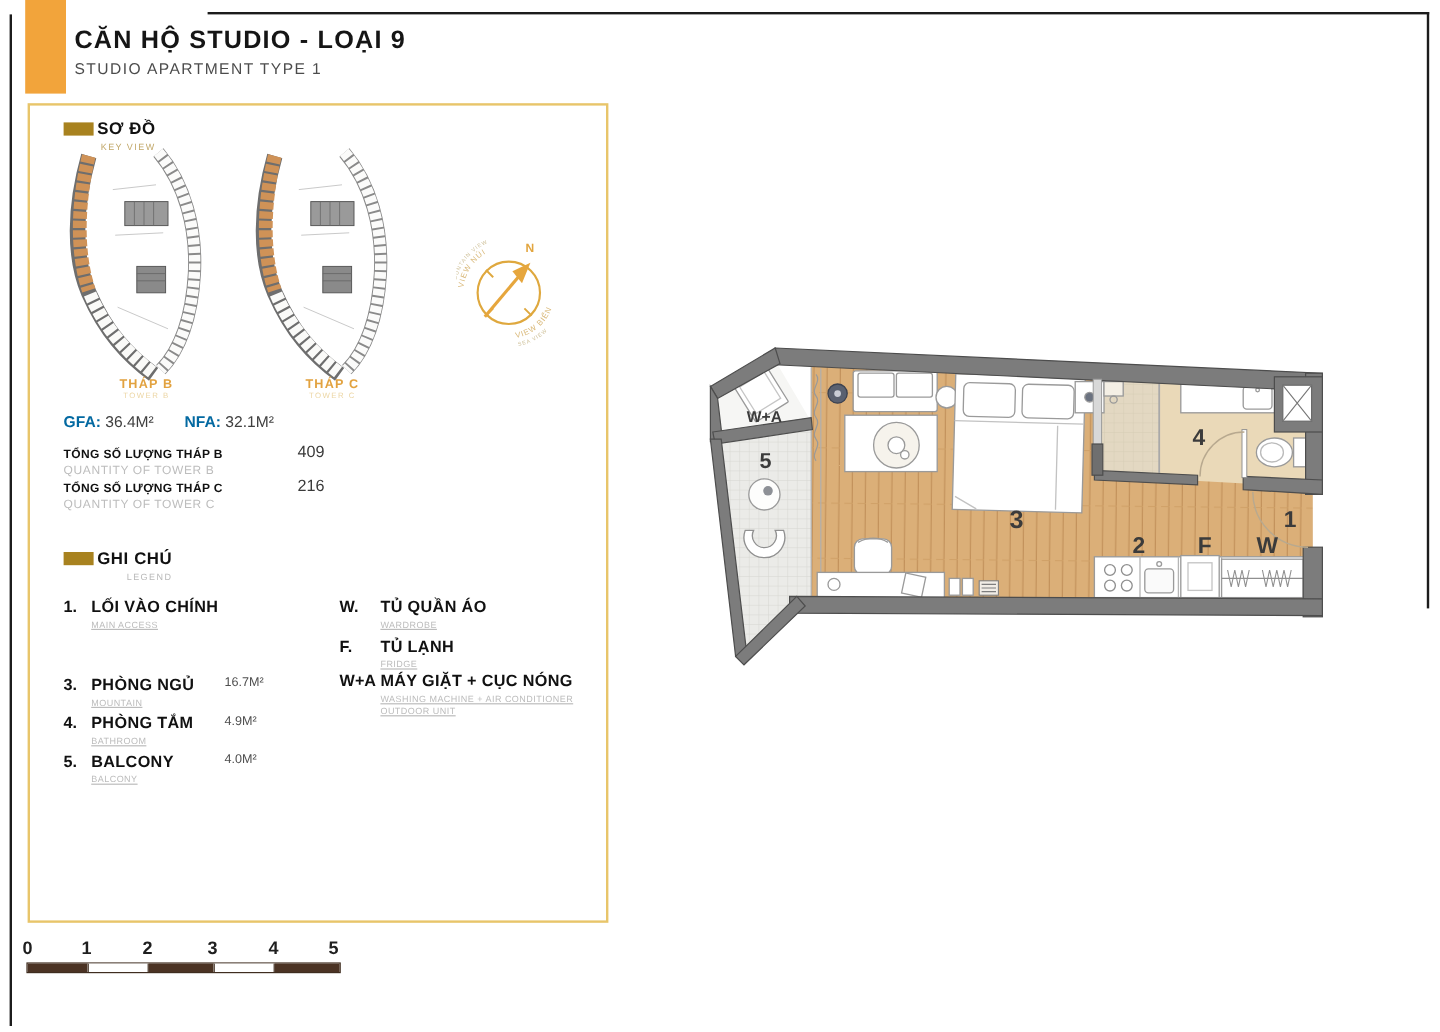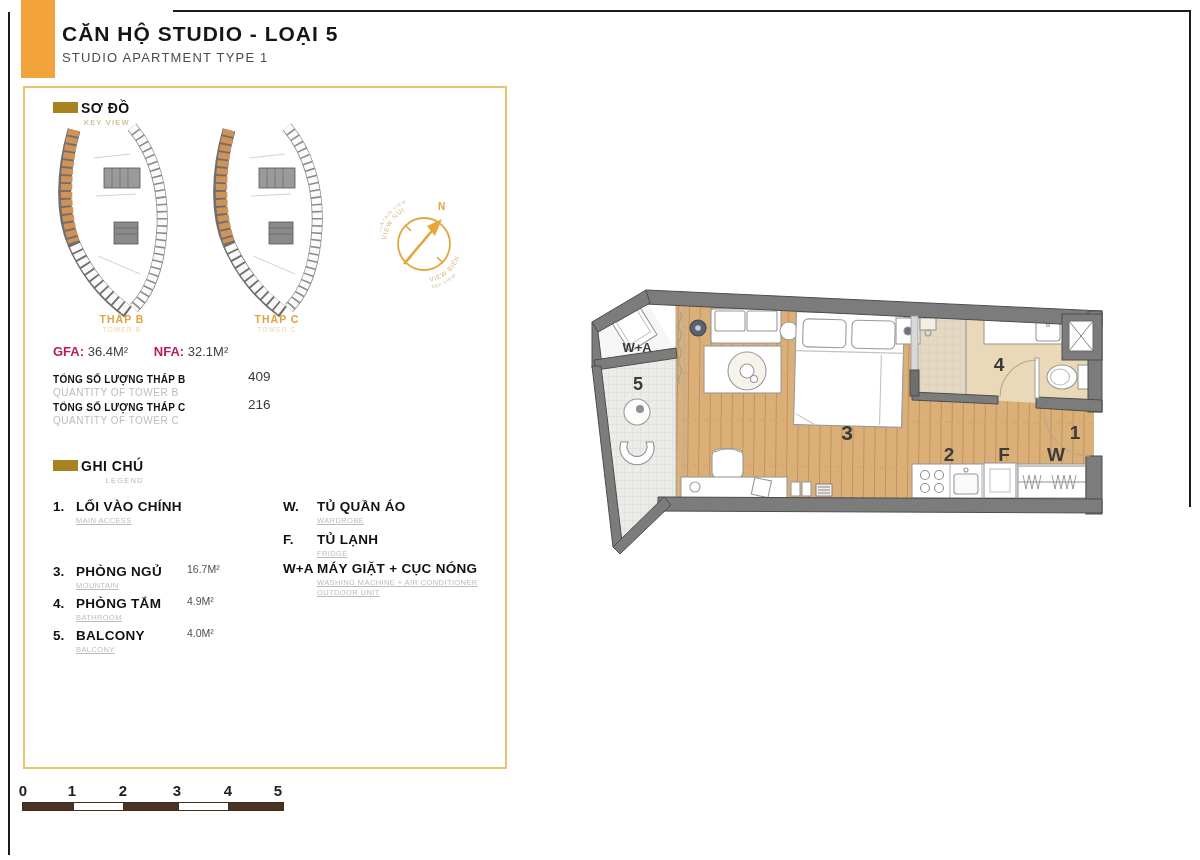--- a/index.html
+++ b/index.html
@@ -21,21 +21,21 @@
   
   #panel{left:23px;top:86px;width:480px;height:679px;border:2px solid #e8c56a;}
 
   .sec-header{position:absolute;text-align:right;}
   .sec-icon{position:absolute;left:0;top:3px;width:25px;height:11px;background:#a8821f;}
   .sec-title{margin-left:28px;font-weight:bold;font-size:14px;letter-spacing:.5px;color:#111;}
   .sec-sub{margin-left:29px;font-size:7.5px;letter-spacing:1.2px;margin-top:1px;}
   .sec-sub.gold{color:#c2a86a;} .sec-sub.gray{color:#b9b9b9;}
 
   #stats-row{left:53px;top:344px;font-size:13px;color:#3f3f3f;}
-  #stats-row .b{font-weight:bold;color:#be185d;}
+  #stats-row .b{font-weight:bold;color:#0369a1;}
   #stats-row .gap{display:inline-block;width:22px;}
 
   .qty-row{position:absolute;left:53px;width:280px;}
   .qty-label{font-weight:bold;font-size:10px;letter-spacing:.3px;color:#111;}
   .qty-value{position:absolute;left:195px;top:0;font-size:13.5px;color:#3a3a3a;}
   .qty-sub{font-size:10px;color:#bdbdbd;letter-spacing:.5px;margin-top:0;}
 
   .leg-col{position:absolute;}
   .leg-item{position:absolute;width:245px;}
   .leg-key{display:inline-block;width:23px;font-weight:bold;font-size:13.5px;color:#111;}
@@ -67,21 +67,21 @@
 </style>
 </head>
 <body>
 
 <div class="abs" id="frame-left"></div>
 <div class="abs" id="frame-top"></div>
 <div class="abs" id="frame-right"></div>
 
 <div class="abs" id="accent-bar"></div>
 <div class="abs" id="title-block">
-  <h1>CĂN HỘ STUDIO - LOẠI 5</h1>
+  <h1>CĂN HỘ STUDIO - LOẠI 9</h1>
   <div class="subtitle">STUDIO APARTMENT TYPE 1</div>
 </div>
 
 <div class="abs" id="panel"></div>
 
 <div class="sec-header" style="left:53px;top:99px;">
   <span class="sec-icon"></span>
   <span class="sec-title">SƠ ĐỒ</span>
   <div class="sec-sub gold">KEY VIEW</div>
 </div>

